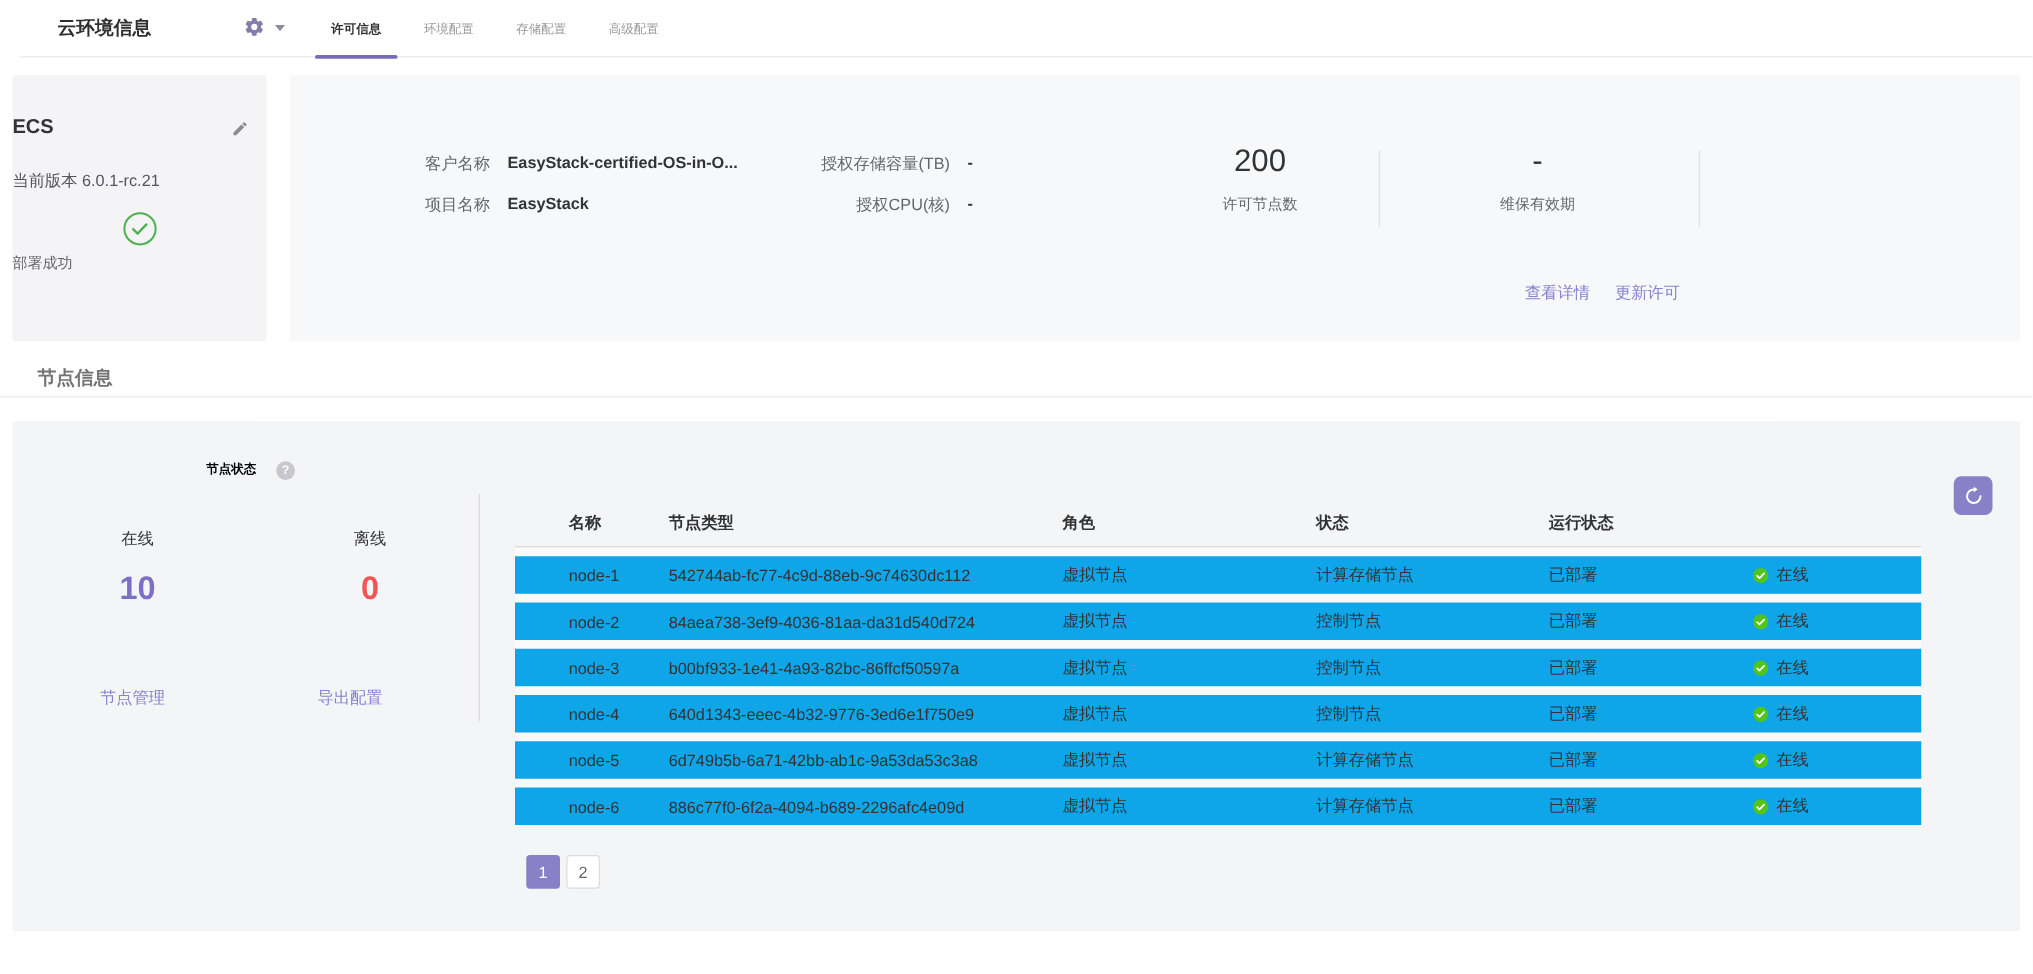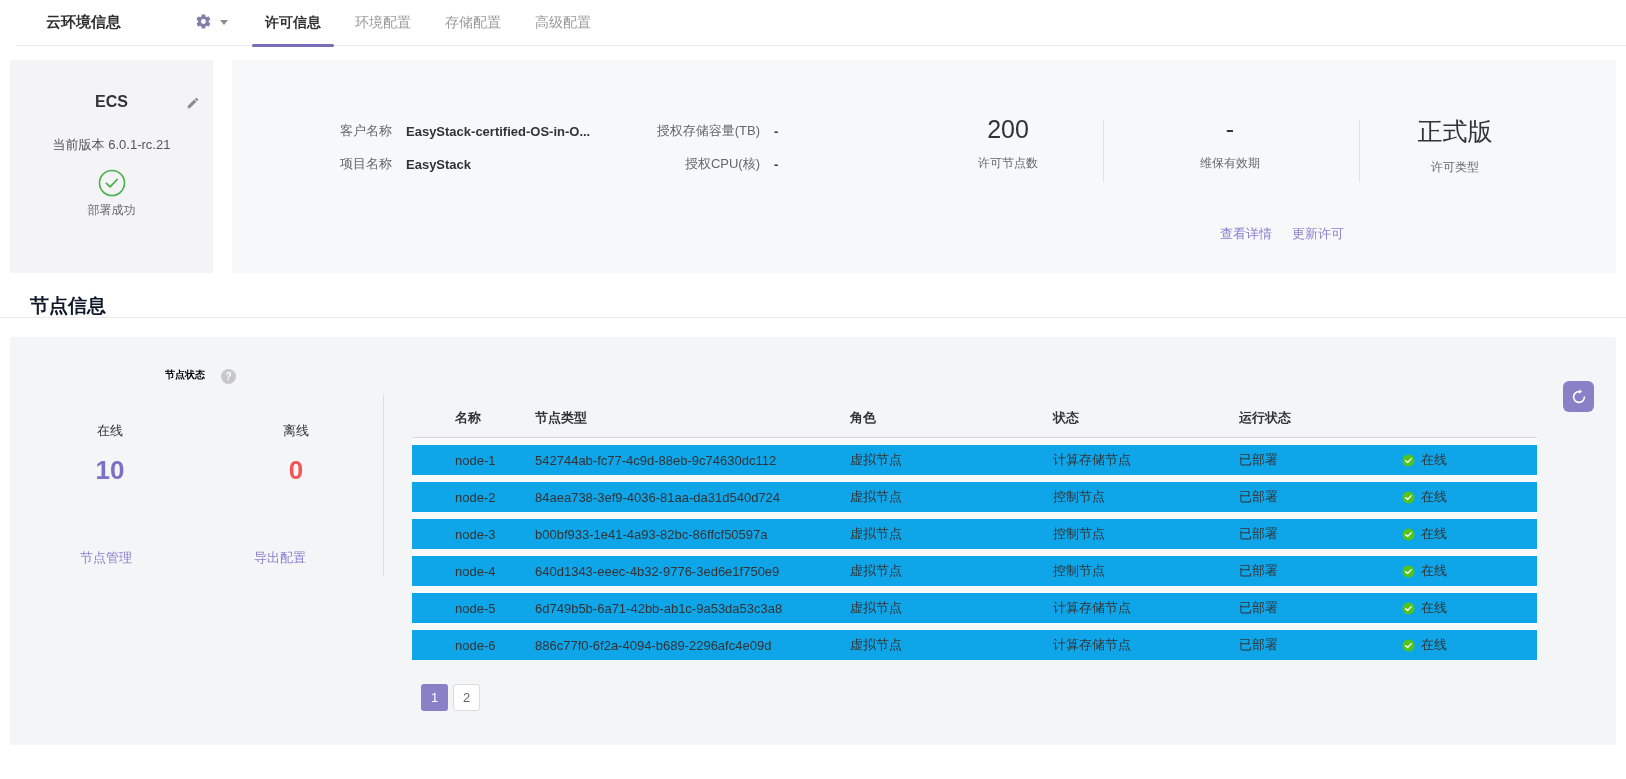--- a/index.html
+++ b/index.html
@@ -9,50 +9,50 @@
 
   
   .header { position:absolute; left:0; top:0; width:100%; height:46px; border-bottom:1px solid #eaeaec; background:#fff;margin-left:16px; }
   .header-title { position:absolute; left:30px; top:0; height:45px; display:flex; align-items:center;
                   font-size:15px; font-weight:700; color:#2f2f2f; }
   .gear-btn { position:absolute; left:179px; top:13px; width:18px; height:18px; color:#837daa; cursor:pointer; }
   .gear-btn svg { width:17px; height:17px; fill:#837daa; }
   .caret { position:absolute; left:204px; top:20px; width:0; height:0; cursor:pointer;
            border-left:4px solid transparent; border-right:4px solid transparent; border-top:5px solid #8c8c94; }
   .tabs { position:absolute; left:232px; top:0; height:46px; display:flex; }
-  .tab { position:relative; padding:13px 17px; display:flex; align-items:center; font-size:14px; color:#999; cursor:pointer; }
+  .tab { position:relative; padding:13px 17px; display:flex; align-items:center; font-size:10px; color:#999; cursor:pointer; }
   .tab.active { color:#333; font-weight:700; }
   .tab.active::after { content:""; position:absolute; left:4px; right:4px; bottom:-1px; height:3px;
                        background:#7c6bb8; border-radius:2px; }
 
   
   .env-card { position:absolute; left:10px; top:60px; width:203px; height:213px; background:#f4f4f6;
-              border-radius:2px; text-align:center; }
+              border-radius:2px; }
   .env-name { margin-top:33px; font-size:16px; font-weight:700; color:#333; }
   .env-edit { position:absolute; right:13px; top:36px; width:15px; height:15px; cursor:pointer; }
   .env-edit svg { width:14px; height:14px; fill:#8c8c8c; }
   .env-version { margin-top:25px; font-size:13px; color:#555; }
   .env-check { margin:15px auto 0; width:28px; height:28px; }
   .env-status { margin-top:5px; font-size:12px; color:#666; }
 
   
   .lic-panel { position:absolute; left:232px; top:60px; width:1384px; height:213px; background:#f7f8fa; border-radius:2px; }
-  .lic-field { position:absolute; display:flex; align-items:center; font-size:13px; }
+  .lic-field { position:absolute; display:flex; font-size:13px; }
   .f-label { color:#666; }
   .f-label.ra { display:inline-block; width:168px; text-align:right; }
   .f-value { color:#333; font-weight:700; margin-left:14px; }
   .stat { position:absolute; top:55px; width:200px; text-align:center; }
   .stat-value { font-size:25px; color:#333; }
   .stat-label { margin-top:11px; font-size:12px; color:#666; }
   .stat-div { position:absolute; top:60px; width:1px; height:62px; background:#e1e1e5; }
   .lic-actions { position:absolute; left:988px; top:165px; display:flex; gap:20px; font-size:13px; }
   .lic-link { color:#8a7fd0; cursor:pointer; }
 
   
-  .section-title { position:absolute; left:30px; top:293px; font-size:19px; font-weight:700; color:#0f172a;font-family:Liberation Serif, serif; }
+  .section-title { position:absolute; left:30px; top:293px; font-size:15px; font-weight:700; color:#737373;font-family:Liberation Serif, serif; }
   .section-divider { position:absolute; left:0; top:317px; width:100%; height:1px; background:#eaeaec; }
 
   .node-panel { position:absolute; left:10px; top:337px; width:1606px; height:408px; background:#f4f5f7; border-radius:2px; }
   .np-title { position:absolute; left:155px; top:31px; font-size:10px; font-weight:700; color:#000000; }
   .np-help { position:absolute; left:211px; top:32px; width:15px; height:15px; border-radius:50%;
              background:#c7c7cd; color:#fff; font-size:10px; font-weight:700;
              display:flex; align-items:center; justify-content:center; cursor:pointer; }
   .np-stat { position:absolute; top:85px; width:120px; text-align:center; }
   .np-stat-label { font-size:13px; color:#333; }
   .np-count { margin-top:15px; font-size:26px; font-weight:700; }
@@ -143,24 +143,20 @@
     <div class="stat" style="left:676px;">
       <div class="stat-value">200</div>
       <div class="stat-label">许可节点数</div>
     </div>
     <div class="stat-div" style="left:871px;"></div>
     <div class="stat" style="left:898px;">
       <div class="stat-value">-</div>
       <div class="stat-label">维保有效期</div>
     </div>
     <div class="stat-div" style="left:1127px;"></div>
-    <div class="stat" style="left:1123px;">
-      <div class="stat-value">正式版</div>
-      <div class="stat-label">许可类型</div>
-    </div>
 
     <div class="lic-actions">
       <span class="lic-link">查看详情</span>
       <span class="lic-link">更新许可</span>
     </div>
   </div>
 
   <div class="section-title">节点信息</div>
   <div class="section-divider"></div>
 

